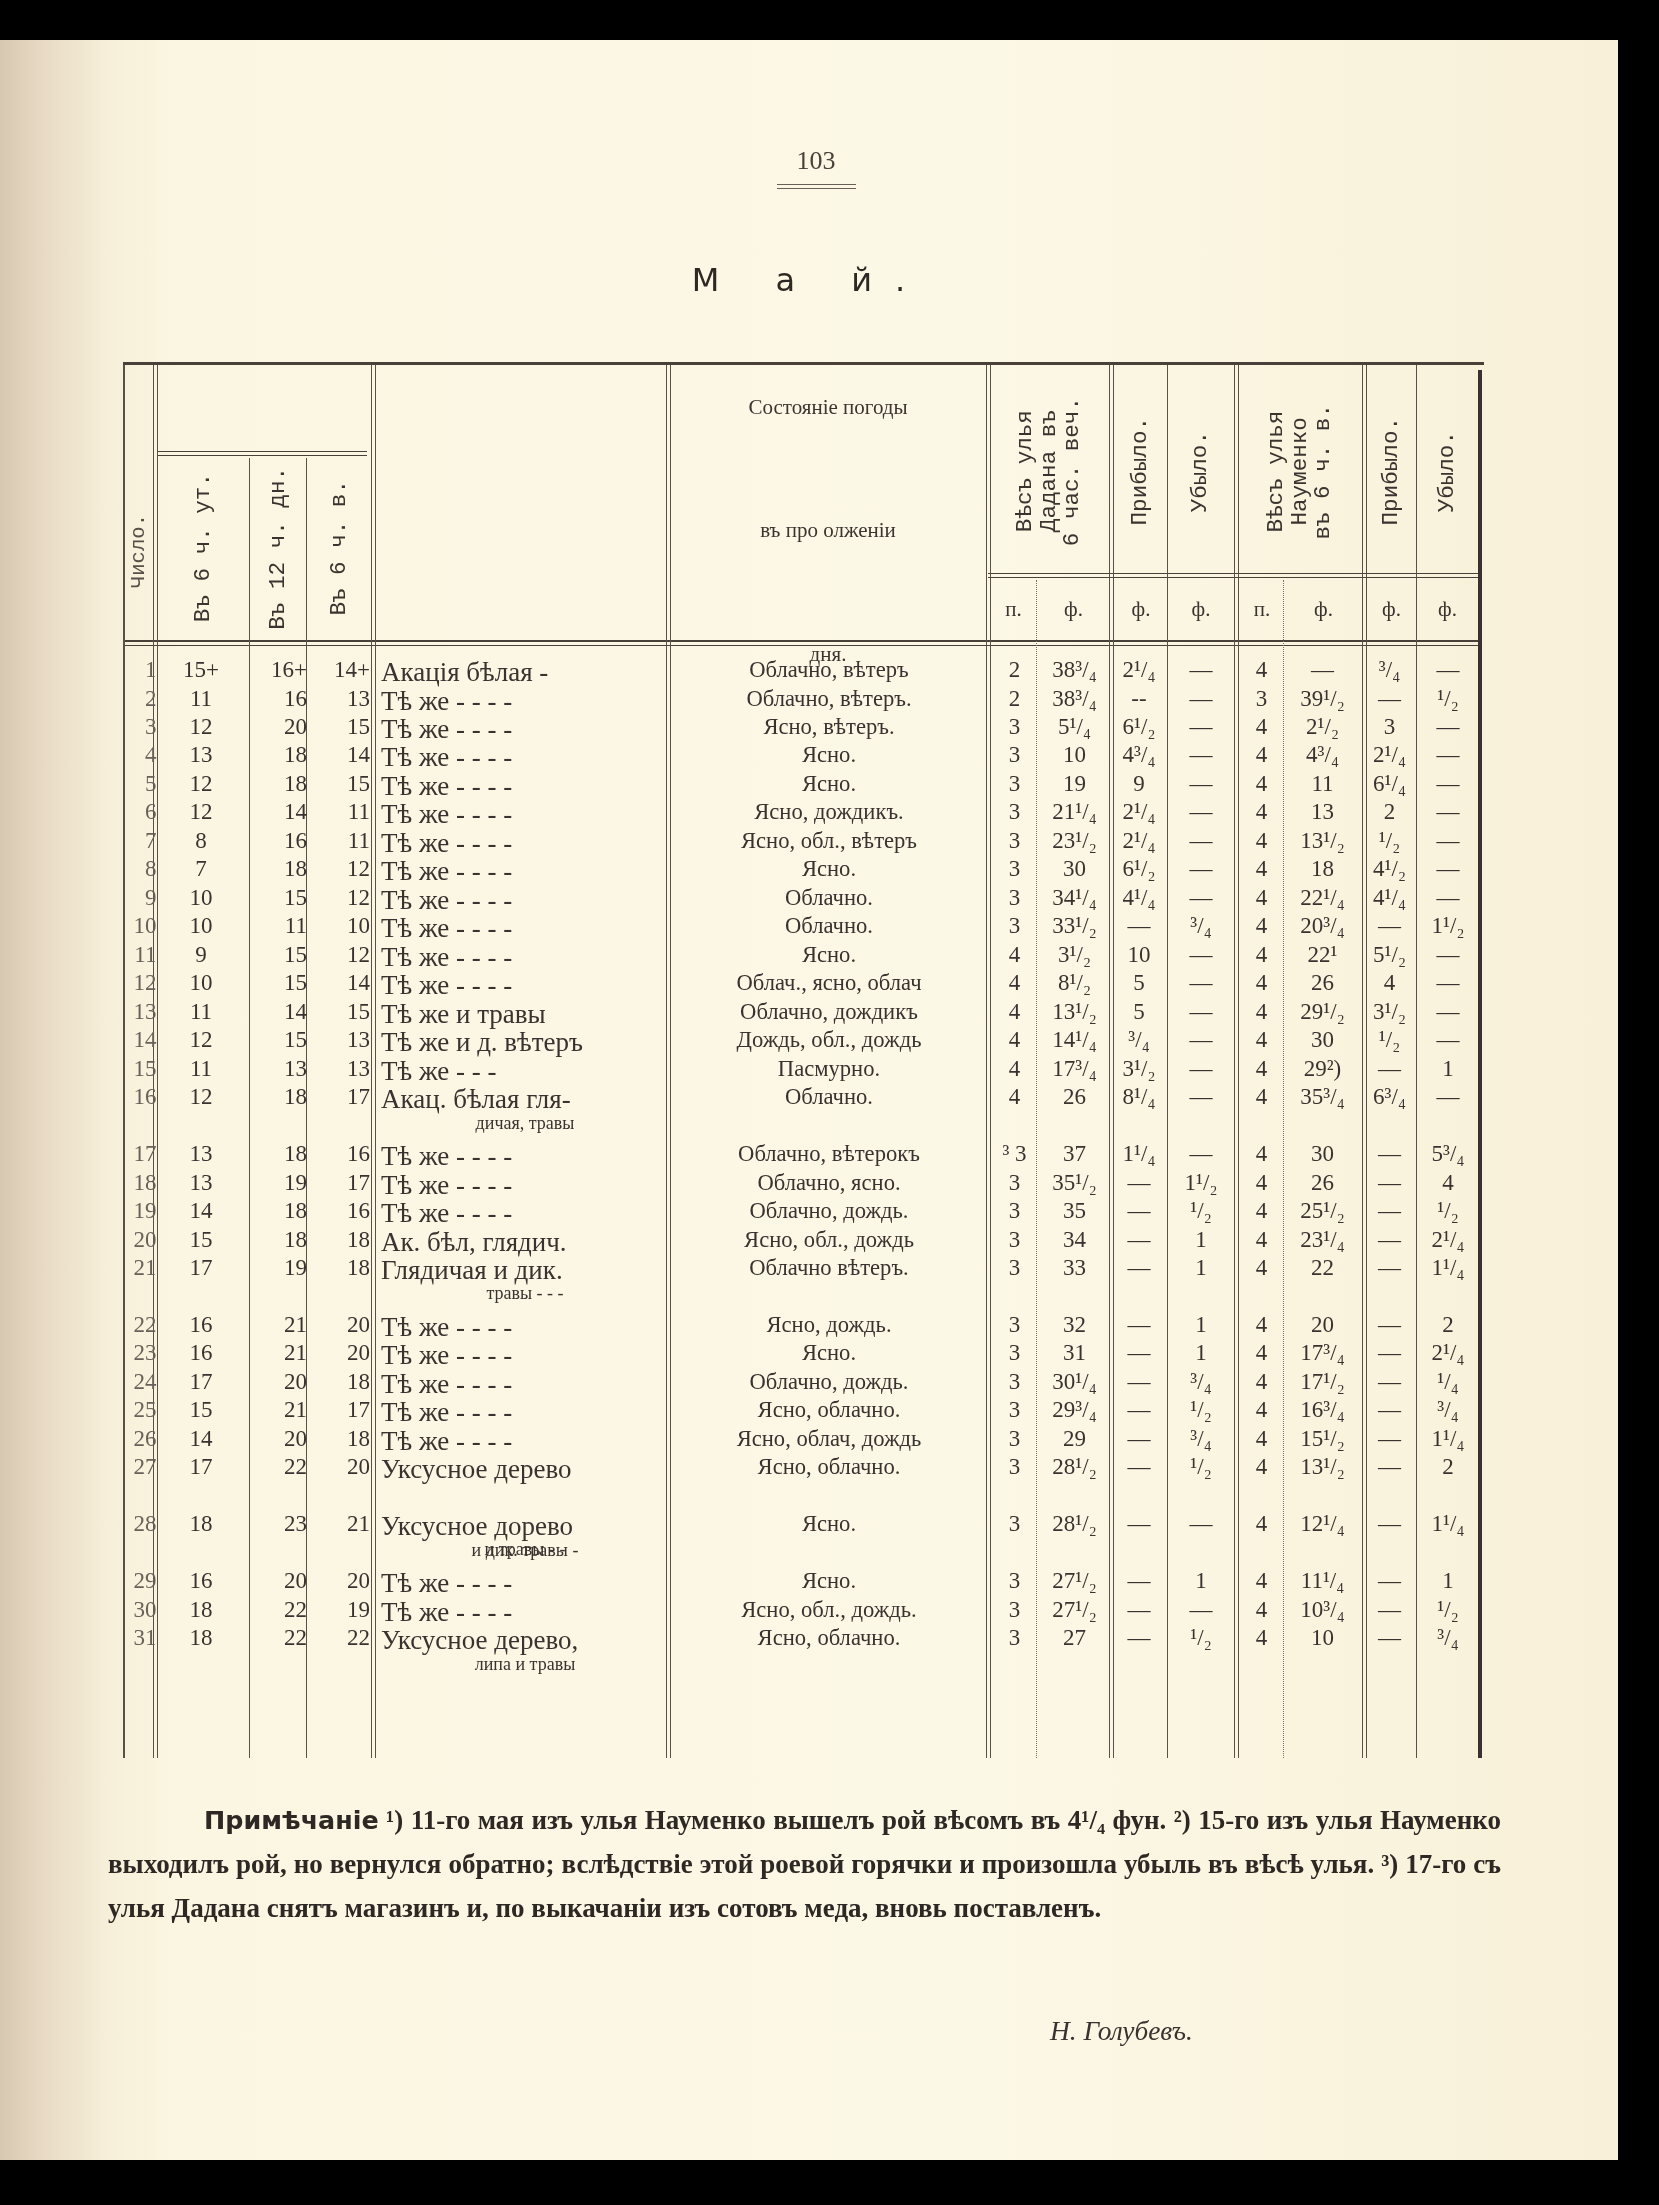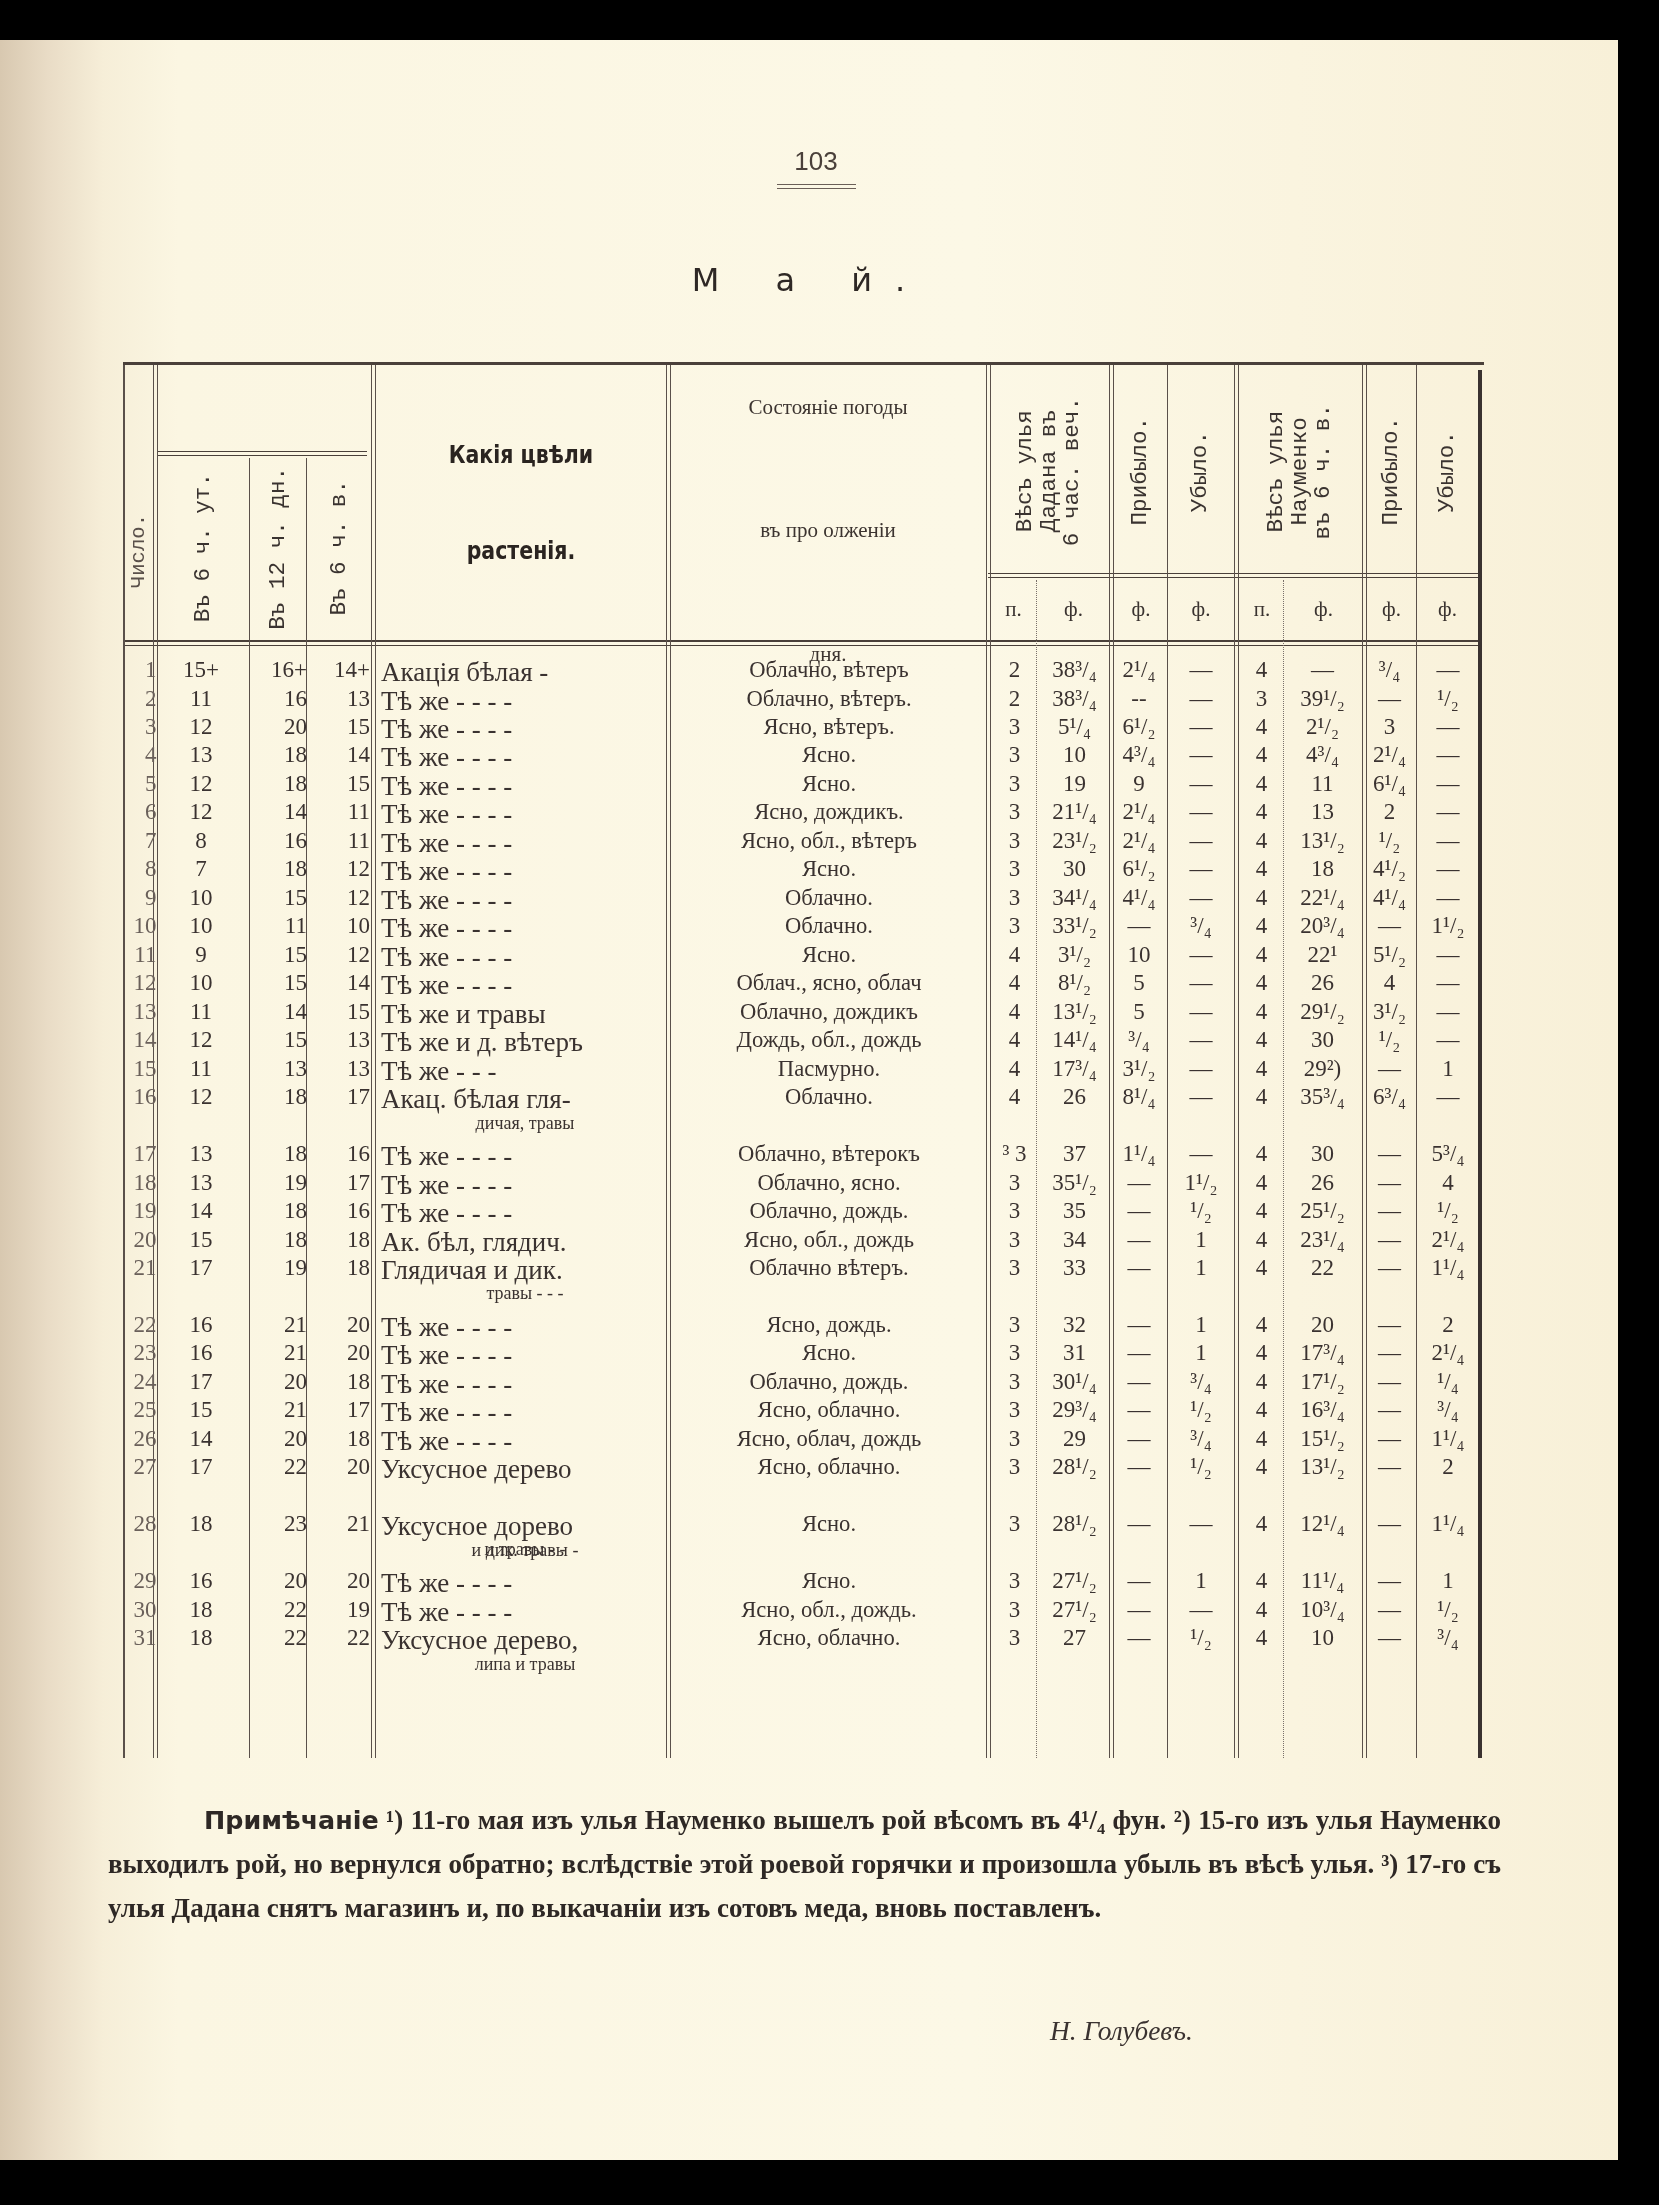--- a/index.html
+++ b/index.html
@@ -1,21 +1,21 @@
 <!DOCTYPE html>
 <html style="font-size:11px"><head>
 <meta charset="utf-8">
 <style>
   html, body { margin: 0; padding: 0; background: #000; }
   body { width: 1660px; height: 2205px; position: relative; overflow: hidden; font-family: "DejaVu Serif", "Liberation Serif", serif; color: #3a3330; }
   .page {
     position: absolute; left: 0; top: 40px; width: 1618px; height: 2120px;
     background: linear-gradient(90deg, #d8c8b0 0px, #e9dcc6 48px, #f6eed8 103px, #fbf6e2 178px, #fcf8e6 60%, #f8f0d8 100%);
   }
-  .page-number { position: absolute; left: 768px; top: 106px; width: 96px; text-align: center; font-size: 26px; font-family: Liberation Sans, sans-serif; color: #4a403a; }
+  .page-number { position: absolute; left: 768px; top: 106px; width: 96px; text-align: center; font-size: 26px; font-family: Liberation Serif, serif; color: #4a403a; }
   .pn-rule { position: absolute; left: 777px; width: 79px; height: 1.4px; background: #6a5f58; }
   .month-title { position: absolute; left: 618px; top: 221px; width: 384px; text-align: center; font-family: "DejaVu Sans", sans-serif; font-size: 32px; letter-spacing: 23px; color: #2e2825; }
 
   .tbl { position: absolute; left: 117px; top: 322px; width: 1367px; height: 1413px; }
   .rule-h { position: absolute; background: #4a403a; }
   .rule-v { position: absolute; background: #5a504a; width: 1.4px; }
   .cell { position: absolute; display: flex; align-items: center; justify-content: center; text-align: center; line-height: 1.15; }
   .hdr-text { font-family: "Liberation Serif", serif; font-size: 21px; color: #3c3430; }
   .hdr-bold { font-family: "DejaVu Sans", sans-serif; font-weight: bold; font-size: 25px; color: #2a2420; transform: scaleX(0.82); }
   .vert { writing-mode: vertical-rl; transform: rotate(180deg); font-family: "Liberation Mono", monospace; font-size: 22.6px; line-height: 1.05; white-space: pre; }
@@ -90,23 +90,20 @@
     </div>
     <div class="cell" style="left:41px;top:96px;width:91px;height:180px">
       <span class="vert">Въ 6 ч. ут.</span>
     </div>
     <div class="cell" style="left:134px;top:96px;width:56px;height:180px">
       <span class="vert">Въ 12 ч. дн.</span>
     </div>
     <div class="cell" style="left:191px;top:96px;width:63px;height:180px">
       <span class="vert">Въ 6 ч. в.</span>
     </div>
-    <div class="cell" style="left:259px;top:5.5px;width:290px;height:271px">
-      <span class="hdr-bold" style="display:block;width:226px;line-height:96px">Какія цвѣли растенія.</span>
-    </div>
     <div class="cell hdr-text" style="left:554px;top:5.5px;width:314px;height:271px;flex-direction:column;justify-content:space-between;padding:27.4px 0">
       <span>Состояніе погоды</span>
       <span>въ про олженіи</span>
       <span>дня.</span>
     </div>
     <div class="cell" style="left:874px;top:9.6px;width:118px;height:200px">
       <span class="vert">Вѣсъ улья
 Дадана въ
 6 час. веч.</span>
     </div>

